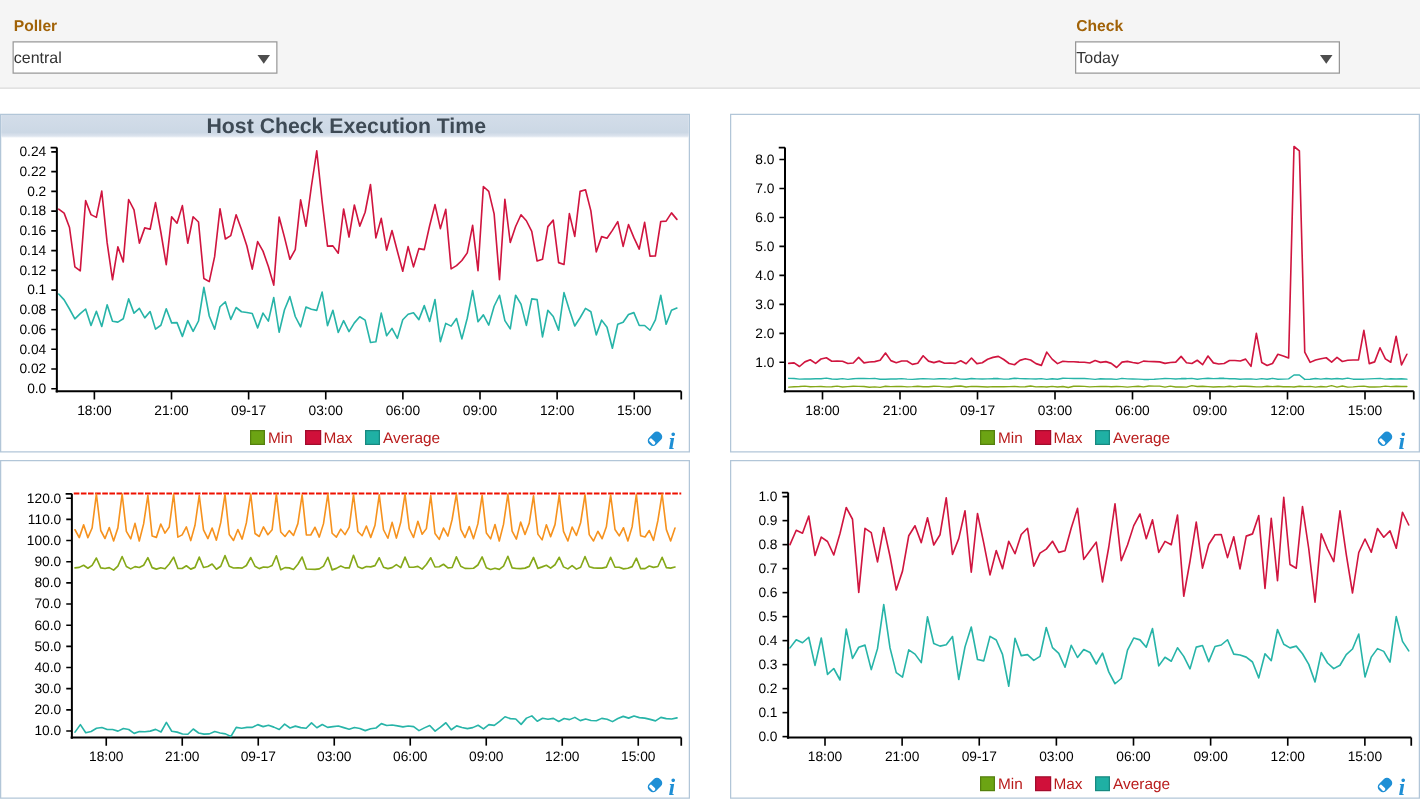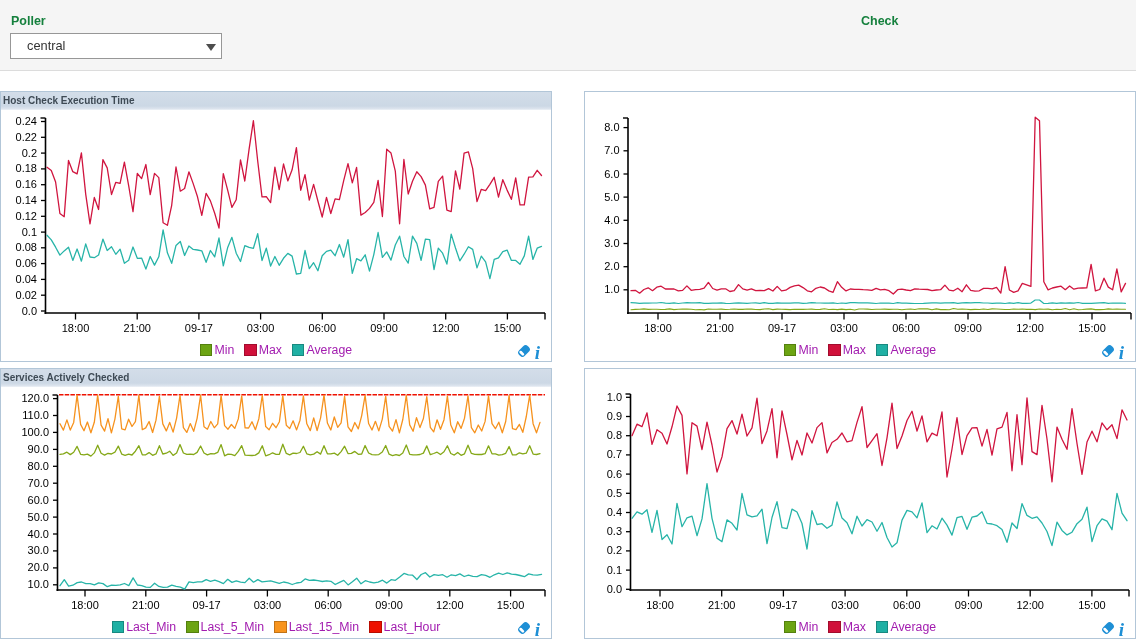--- a/index.html
+++ b/index.html
@@ -1,43 +1,44 @@
 <!DOCTYPE html>
 <html><head><meta charset="utf-8"><style>
 * { margin:0; padding:0; box-sizing:border-box; }
 html,body { width:1136px; height:640px; background:#fff;
   font-family:"Liberation Sans", sans-serif; overflow:hidden; }
 .topbar { position:absolute; left:0; top:0; width:1136px; height:71px;
   background:#f5f5f5; border-bottom:1px solid #dcdcdc; }
-.flabel { position:absolute; top:14px; font-weight:bold; font-size:12.5px; color:#15803d; }
+.flabel { position:absolute; top:14px; font-weight:bold; font-size:12.5px; color:#a16207; }
 .selbox { position:absolute; top:33px; width:212px; height:26px; background:#fff;
-  border:1px solid #979797; font-size:12.8px; color:#333; line-height:24px; padding-left:16px; }
+  border:1px solid #979797; font-size:12.8px; color:#333; line-height:24px; padding-left:0; }
 .caret { position:absolute; right:5px; top:10px; width:0; height:0;
   border-left:5.5px solid transparent; border-right:5.5px solid transparent;
   border-top:7px solid #4d4d4d; }
 .panel { position:absolute; width:552px; height:271px; background:#fff;
   border:1px solid #b2c6d8; }
 .ptitle { height:18px; background:linear-gradient(#d3dde9 0%,#ccd8e5 78%,#dbe3ed 92%,#eef2f7 100%);
-  font-size:10px; font-weight:bold; color:#3e4a55; line-height:17px; padding-left:2px; }
+  font-size:17px; font-weight:bold; color:#3e4a55; line-height:17px; padding-left:2px;text-align:center; }
 .chart { position:absolute; left:0; top:18px; }
 .legend { position:absolute; left:0; top:251px; width:100%; text-align:center;
-  font-size:12.3px; color:#a21caf; }
+  font-size:12.3px; color:#b91c1c; }
 .li { display:inline-block; margin:0 5px; }
 .sq { display:inline-block; width:12.5px; height:12.5px; vertical-align:-2px; margin-right:2px; box-shadow:inset 0 0 0 1px rgba(0,0,0,0.22); }
 .icons { position:absolute; right:11px; top:252px; height:15px; }
 .icons svg { vertical-align:0px; }
 .inf { font-family:"Liberation Serif", serif; font-style:italic; font-weight:bold;
   font-size:19px; line-height:14px; color:#1e8fd5; margin-left:4px;
   display:inline-block; vertical-align:-1px; }
 </style></head>
 <body>
 <div class="topbar">
   <span class="flabel" style="left:11px">Poller</span>
   <div class="selbox" style="left:10px">central<div class="caret"></div></div>
   <span class="flabel" style="left:861px">Check</span>
+  <div class="selbox" style="left:860px">Today<div class="caret"></div></div>
 </div>
 
 <div class="panel" style="left:0px;top:91px">
   <div class="ptitle">Host Check Execution Time</div>
   <svg class="chart" width="550" height="232" font-family="Liberation Sans, sans-serif">
       <line x1="44.5" y1="8" x2="44.5" y2="204" stroke="#000" stroke-width="1.6"></line>
       <line x1="39.5" y1="8" x2="44.5" y2="8" stroke="#000" stroke-width="1.4"></line>
       <line x1="43.5" y1="203" x2="544" y2="203" stroke="#000" stroke-width="1.6"></line>
       <line x1="544" y1="203" x2="544" y2="209.5" stroke="#000" stroke-width="1.4"></line>
       <line x1="40.0" y1="201.0" x2="44.5" y2="201.0" stroke="#000" stroke-width="1.3"></line>
@@ -137,21 +138,20 @@
     </svg>
   <div class="legend"><span class="li"><span class="sq" style="background:#6ca413"></span>Min</span><span class="li"><span class="sq" style="background:#d0103a"></span>Max</span><span class="li"><span class="sq" style="background:#1fb0a4"></span>Average</span></div>
   <div class="icons"><svg width="14" height="14" viewBox="0 0 14 14">
         <g transform="rotate(45 7 7)">
           <rect x="3" y="0.8" width="8" height="12.4" rx="3.4" fill="#1e8fd5"></rect>
           <rect x="4.15" y="8.8" width="5.7" height="2.7" rx="1.2" fill="#fff"></rect>
         </g>
       </svg><span class="inf">i</span></div>
 </div>
 <div class="panel" style="left:0px;top:368px">
-  <div class="ptitle">Services Actively Checked</div>
   <svg class="chart" width="550" height="232" font-family="Liberation Sans, sans-serif">
       <line x1="56.5" y1="8" x2="56.5" y2="204" stroke="#000" stroke-width="1.6"></line>
       <line x1="51.5" y1="8" x2="56.5" y2="8" stroke="#000" stroke-width="1.4"></line>
       <line x1="55.5" y1="203" x2="544" y2="203" stroke="#000" stroke-width="1.6"></line>
       <line x1="544" y1="203" x2="544" y2="209.5" stroke="#000" stroke-width="1.4"></line>
       <line x1="52.0" y1="197.8" x2="56.5" y2="197.8" stroke="#000" stroke-width="1.3"></line>
       <text x="48.0" y="201.3" text-anchor="end" font-size="11" fill="#000">10.0</text>
       <line x1="52.0" y1="180.9" x2="56.5" y2="180.9" stroke="#000" stroke-width="1.3"></line>
       <text x="48.0" y="184.4" text-anchor="end" font-size="11" fill="#000">20.0</text>
       <line x1="52.0" y1="163.9" x2="56.5" y2="163.9" stroke="#000" stroke-width="1.3"></line>
@@ -188,21 +188,20 @@
       <text x="388.0" y="222" text-anchor="middle" font-size="11" fill="#000">09:00</text>
       <line x1="448.8" y1="203" x2="448.8" y2="209.5" stroke="#000" stroke-width="1.3"></line>
       <text x="448.8" y="222" text-anchor="middle" font-size="11" fill="#000">12:00</text>
       <line x1="509.6" y1="203" x2="509.6" y2="209.5" stroke="#000" stroke-width="1.3"></line>
       <text x="509.6" y="222" text-anchor="middle" font-size="11" fill="#000">15:00</text>
       <line x1="58" y1="7.8" x2="544" y2="7.8" stroke="#ee1100" stroke-width="1.6" stroke-dasharray="4.5 1.2"></line>
       <polyline fill="none" stroke="#f6921e" stroke-width="1.3" stroke-linejoin="round" stroke-linecap="round" points="59.0,36.8 62.4,43.1 65.9,32.9 69.3,43.1 72.7,35.4 76.1,8.2 79.6,37.4 83.0,43.8 86.4,35.0 89.9,45.8 93.3,35.3 96.7,8.2 100.1,38.1 103.6,44.1 107.0,31.7 110.4,45.8 113.9,32.1 117.3,9.3 120.7,41.8 124.1,42.9 127.6,32.2 131.0,39.5 134.4,34.6 137.9,8.2 141.3,42.7 144.7,40.9 148.1,34.5 151.6,45.5 155.0,33.2 158.4,9.4 161.8,36.9 165.3,43.9 168.7,35.4 172.1,45.1 175.6,31.1 179.0,8.4 182.4,40.6 185.8,45.4 189.3,36.6 192.7,44.3 196.1,31.3 199.6,8.2 203.0,39.8 206.4,42.2 209.8,34.5 213.3,40.8 216.7,36.8 220.1,8.3 223.6,38.6 227.0,42.2 230.4,37.5 233.8,41.4 237.3,31.9 240.7,8.8 244.1,40.9 247.6,41.0 251.0,34.8 254.4,42.7 257.8,31.9 261.3,8.2 264.7,39.6 268.1,42.7 271.6,36.3 275.0,40.7 278.4,34.7 281.8,8.6 285.3,38.2 288.7,41.6 292.1,33.8 295.6,42.9 299.0,33.2 302.4,8.9 305.8,36.8 309.3,43.6 312.7,30.9 316.1,43.5 319.6,30.8 323.0,8.2 326.4,36.0 329.8,43.0 333.3,30.0 336.7,40.4 340.1,35.9 343.6,9.4 347.0,39.8 350.4,44.5 353.8,35.5 357.3,41.9 360.7,28.6 364.1,8.3 367.6,36.5 371.0,43.0 374.4,34.3 377.8,43.9 381.3,32.1 384.7,9.3 388.1,39.4 391.5,44.1 395.0,32.6 398.4,45.8 401.8,32.5 405.3,8.3 408.7,37.9 412.1,44.3 415.5,30.7 419.0,40.6 422.4,31.5 425.8,9.7 429.3,40.3 432.7,44.9 436.1,32.8 439.5,42.3 443.0,32.7 446.4,9.1 449.8,38.1 453.3,45.8 456.7,34.7 460.1,41.4 463.5,31.2 467.0,8.8 470.4,40.7 473.8,45.8 477.3,38.0 480.7,44.0 484.1,34.4 487.5,8.9 491.0,36.6 494.4,41.7 497.8,35.2 501.3,45.8 504.7,34.5 508.1,8.4 511.5,41.6 515.0,42.6 518.4,37.4 521.8,45.3 525.3,29.5 528.7,8.2 532.1,36.7 535.5,45.8 539.0,35.4"></polyline>
       <polyline fill="none" stroke="#85a818" stroke-width="1.3" stroke-linejoin="round" stroke-linecap="round" points="59.0,67.3 62.4,66.9 65.9,65.2 69.3,67.6 72.7,65.3 76.1,59.4 79.6,67.3 83.0,67.8 86.4,67.1 89.9,69.1 93.3,65.9 96.7,58.2 100.1,66.2 103.6,68.1 107.0,66.3 110.4,67.0 113.9,65.2 117.3,59.1 120.7,67.1 124.1,68.3 127.6,67.2 131.0,68.0 134.4,64.2 137.9,58.7 141.3,67.8 144.7,67.8 148.1,65.6 151.6,68.3 155.0,66.9 158.4,58.7 161.8,67.0 165.3,66.2 168.7,64.2 172.1,68.4 175.6,66.0 179.0,57.5 182.4,66.0 185.8,67.4 189.3,67.2 192.7,67.5 196.1,65.4 199.6,59.0 203.0,66.0 206.4,67.9 209.8,66.6 213.3,66.9 216.7,65.4 220.1,57.6 223.6,68.8 227.0,67.1 230.4,67.3 233.8,68.6 237.3,64.4 240.7,58.6 244.1,68.2 247.6,68.4 251.0,68.5 254.4,68.1 257.8,65.9 261.3,58.8 264.7,68.9 268.1,67.7 271.6,65.8 275.0,67.3 278.4,67.3 281.8,57.2 285.3,66.4 288.7,67.8 292.1,66.2 295.6,66.5 299.0,65.5 302.4,59.2 305.8,66.8 309.3,67.9 312.7,67.1 316.1,64.7 319.6,67.1 323.0,58.7 326.4,66.8 329.8,66.8 333.3,66.1 336.7,68.3 340.1,64.6 343.6,59.2 347.0,66.6 350.4,66.4 353.8,64.4 357.3,67.3 360.7,67.0 364.1,58.5 367.6,66.0 371.0,67.7 374.4,67.8 377.8,67.6 381.3,65.0 384.7,58.5 388.1,67.2 391.5,68.6 395.0,67.6 398.4,68.5 401.8,65.9 405.3,58.0 408.7,67.3 412.1,67.8 415.5,67.9 419.0,67.5 422.4,66.1 425.8,58.9 429.3,67.7 432.7,66.5 436.1,65.2 439.5,67.5 443.0,64.8 446.4,58.8 449.8,66.5 453.3,68.1 456.7,65.5 460.1,68.3 463.5,66.8 467.0,58.2 470.4,66.4 473.8,67.3 477.3,67.5 480.7,67.5 484.1,66.7 487.5,58.8 491.0,66.8 494.4,66.8 497.8,68.1 501.3,67.6 504.7,66.3 508.1,59.5 511.5,67.9 515.0,67.9 518.4,65.8 521.8,66.9 525.3,66.2 528.7,58.8 532.1,67.1 535.5,67.5 539.0,66.6"></polyline>
       <polyline fill="none" stroke="#27b4a8" stroke-width="1.3" stroke-linejoin="round" stroke-linecap="round" points="59.0,198.7 63.3,192.7 67.6,199.2 71.9,198.2 76.2,195.6 80.5,195.0 84.8,196.6 89.1,196.6 93.4,197.9 97.7,195.8 102.0,196.6 106.3,199.7 110.6,198.2 114.9,198.4 119.2,197.9 123.5,196.5 127.8,198.6 132.1,190.9 136.4,198.0 140.7,198.7 145.0,200.2 149.3,200.4 153.6,196.2 157.9,199.4 162.2,200.3 166.5,200.1 170.8,198.2 175.1,199.4 179.4,200.1 183.7,202.2 188.0,194.9 192.3,195.6 196.6,194.9 200.9,194.9 205.2,192.7 209.5,194.3 213.8,193.2 218.1,194.7 222.4,196.6 226.7,192.3 231.0,195.4 235.3,193.9 239.6,195.1 243.9,195.6 248.2,191.3 252.5,195.2 256.8,192.6 261.1,194.9 265.4,194.3 269.7,193.8 274.0,195.1 278.3,196.4 282.6,195.0 286.9,195.8 291.2,197.5 295.5,196.0 299.8,195.4 304.1,191.9 308.4,193.4 312.7,193.0 317.0,193.7 321.3,194.5 325.6,193.8 329.9,194.3 334.2,197.5 338.5,195.3 342.8,193.4 347.1,197.9 351.4,194.7 355.7,191.2 360.0,196.8 364.3,193.7 368.6,195.0 372.9,195.9 377.2,195.1 381.5,193.2 385.8,196.1 390.1,192.7 394.4,193.3 398.7,190.1 403.0,186.4 407.3,187.9 411.6,188.2 415.9,192.5 420.2,187.5 424.5,185.7 428.8,190.0 433.1,187.6 437.4,188.4 441.7,187.7 446.0,190.2 450.3,187.8 454.6,188.7 458.9,186.9 463.2,189.5 467.5,188.2 471.8,189.4 476.1,189.6 480.4,187.7 484.7,188.4 489.0,190.3 493.3,187.8 497.6,186.1 501.9,187.5 506.2,185.8 510.5,187.1 514.8,187.5 519.1,188.5 523.4,189.7 527.7,186.9 532.0,187.9 536.3,188.2 540.6,187.3"></polyline>
     </svg>
-  <div class="legend"><span class="li"><span class="sq" style="background:#1fb0a4"></span>Last_Min</span><span class="li"><span class="sq" style="background:#6ca413"></span>Last_5_Min</span><span class="li"><span class="sq" style="background:#f8941d"></span>Last_15_Min</span><span class="li"><span class="sq" style="background:#ee1100"></span>Last_Hour</span></div>
   <div class="icons"><svg width="14" height="14" viewBox="0 0 14 14">
         <g transform="rotate(45 7 7)">
           <rect x="3" y="0.8" width="8" height="12.4" rx="3.4" fill="#1e8fd5"></rect>
           <rect x="4.15" y="8.8" width="5.7" height="2.7" rx="1.2" fill="#fff"></rect>
         </g>
       </svg><span class="inf">i</span></div>
 </div>
 <div class="panel" style="left:584px;top:368px">
   <svg class="chart" width="550" height="232" font-family="Liberation Sans, sans-serif">
       <line x1="45.5" y1="7" x2="45.5" y2="204" stroke="#000" stroke-width="1.6"></line>

